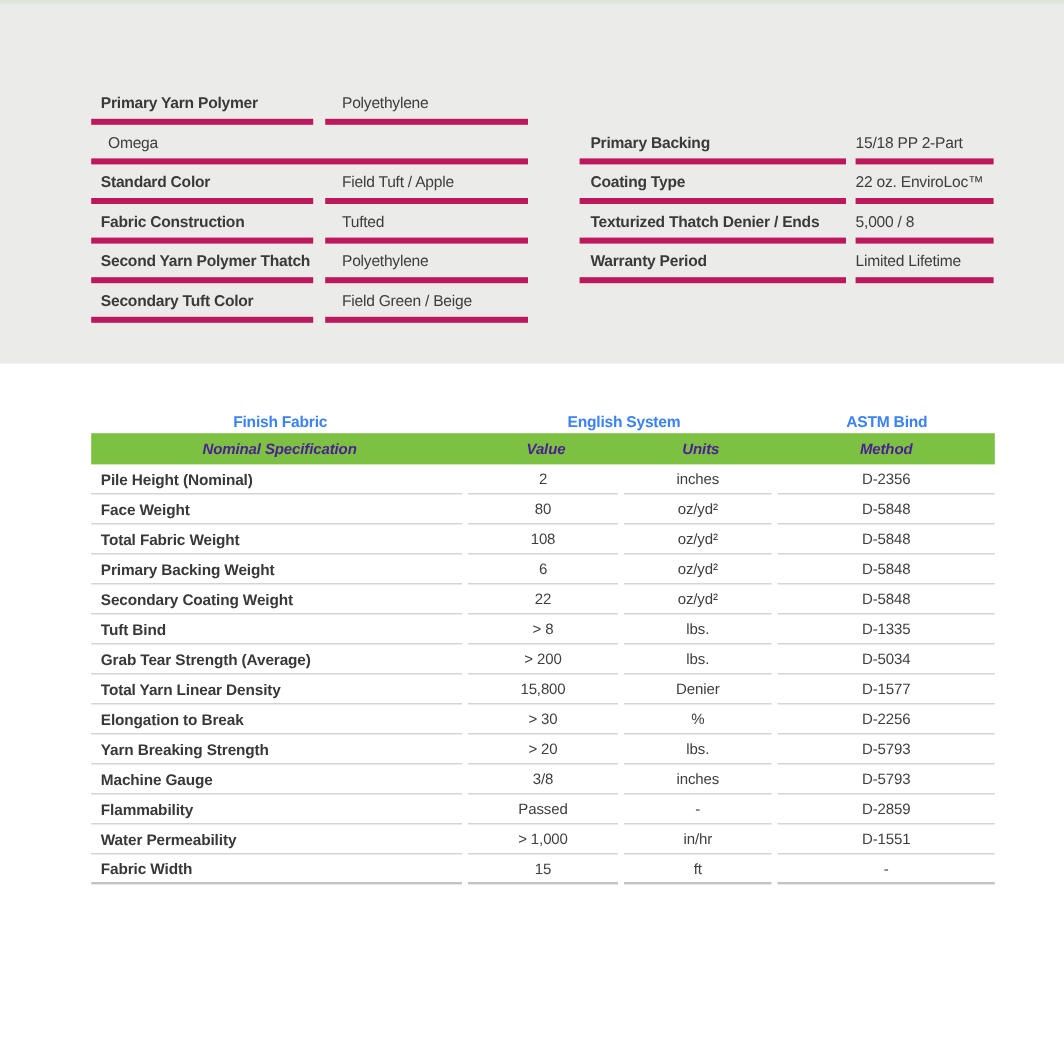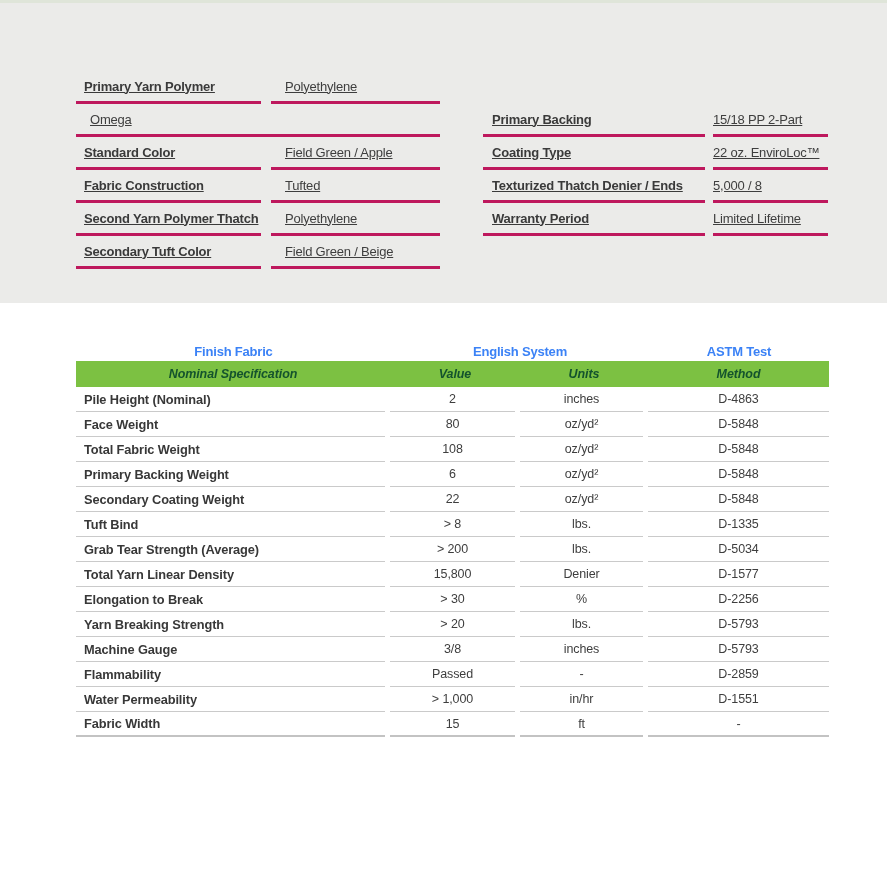--- a/index.html
+++ b/index.html
@@ -21,23 +21,23 @@
     background:#DFE5D9;
   }
   .spec-list { position:absolute; }
   .spec-list-left  { left:76px;  top:71px;  width:364px; }
   .spec-list-right { left:483px; top:104px; width:345px; }
 
   .spec-row { display:flex; height:33px; }
   .spec-row span {
     box-sizing:border-box; height:100%;
     display:flex; align-items:center;
-    border-bottom:3px solid #be185d;
+    border-bottom:5px solid #be185d;
     font-size:13px; letter-spacing:-0.2px;
-    white-space:nowrap; overflow:hidden;text-decoration:underline;
+    white-space:nowrap; overflow:hidden;
   }
   .spec-label { font-weight:bold; color:#3a3a3a; }
   .spec-value { color:#3e3e3e; }
   .spec-list-left  .spec-label { width:185px; margin-right:10px; padding-left:8px; }
   .spec-list-left  .spec-value { flex:1; padding-left:14px; }
   .spec-list-right .spec-label { width:222px; margin-right:8px; padding-left:9px; }
   .spec-list-right .spec-value { flex:1; padding-left:0; }
 
   
   .table-section { position:absolute; left:76px; top:341px; width:753px; }
@@ -46,21 +46,21 @@
     display:flex; height:20px; align-items:center;
     font-weight:bold; font-size:13px; color:#3b82f6; letter-spacing:-0.2px;
   }
   .gh { text-align:center; }
   .gh-1 { width:315px; }
   .gh-2 { width:258px; }
   .gh-3 { width:180px; }
 
   .green-row {
     display:flex; height:26px; align-items:center;
-    color:#14532d; font-weight:bold; font-style:italic;
+    color:#4c1d95; font-weight:bold; font-style:italic;
     font-size:12.5px; letter-spacing:-0.1px;
   }
   .green-row span { text-align:center; }
   .gc-1 { width:314px; }
   .gc-2 { width:130px; }
   .gc-3 { width:128px; }
   .gc-4 { width:181px; }
 
   .t-row { display:flex; height:25px; }
   .t-row .c {
@@ -90,21 +90,21 @@
     <span class="spec-label">Primary Yarn Polymer</span>
     <span class="spec-value">Polyethylene</span>
   </div>
 
   <div class="spec-row">
     <span class="spec-value">Omega</span>
   </div>
 
   <div class="spec-row">
     <span class="spec-label">Standard Color</span>
-    <span class="spec-value">Field Green / Apple</span>
+    <span class="spec-value">Field Tuft / Apple</span>
   </div>
 
   <div class="spec-row">
     <span class="spec-label">Fabric Construction</span>
     <span class="spec-value">Tufted</span>
   </div>
 
   <div class="spec-row">
     <span class="spec-label">Second Yarn Polymer Thatch</span>
     <span class="spec-value">Polyethylene</span>
@@ -136,34 +136,34 @@
     <span class="spec-label">Warranty Period</span>
     <span class="spec-value">Limited Lifetime</span>
   </div>
 </div>
 </div>
 
 <div class="table-section">
   <div class="group-headers">
     <div class="gh gh-1">Finish Fabric</div>
     <div class="gh gh-2">English System</div>
-    <div class="gh gh-3">ASTM Test</div>
+    <div class="gh gh-3">ASTM Bind</div>
   </div>
   <div class="green-row" id="green-row" style="background: rgb(124, 193, 66);">
     <span class="gc-1">Nominal Specification</span>
     <span class="gc-2">Value</span>
     <span class="gc-3">Units</span>
     <span class="gc-4">Method</span>
   </div>
   <div id="table-rows">
   <div class="t-row">
     <span class="c c1">Pile Height (Nominal)</span>
     <span class="c c2">2</span>
     <span class="c c3">inches</span>
-    <span class="c c4">D-4863</span>
+    <span class="c c4">D-2356</span>
   </div>
 
   <div class="t-row">
     <span class="c c1">Face Weight</span>
     <span class="c c2">80</span>
     <span class="c c3">oz/yd²</span>
     <span class="c c4">D-5848</span>
   </div>
 
   <div class="t-row">

